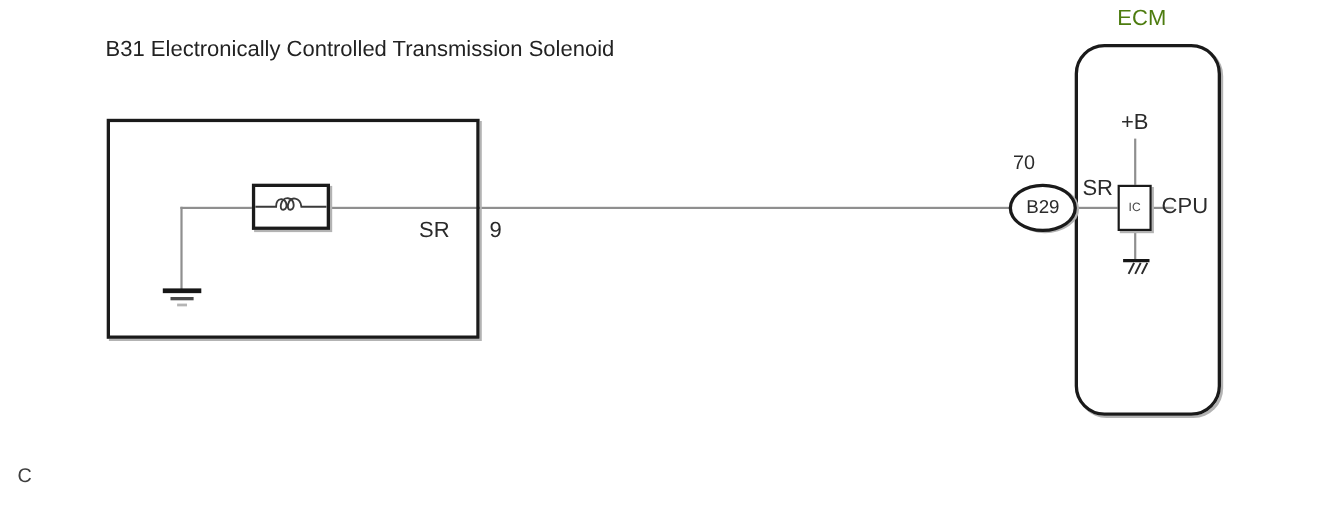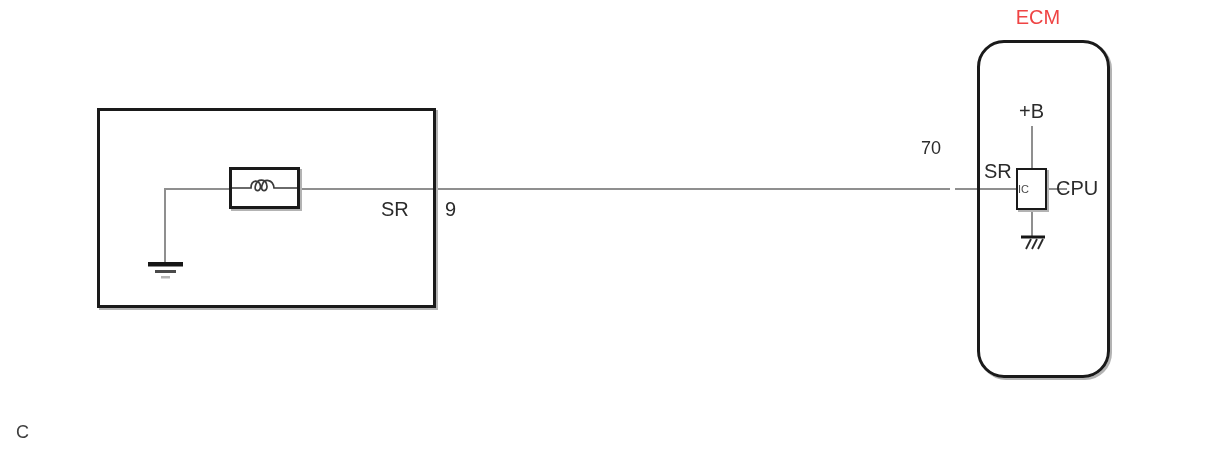--- a/index.html
+++ b/index.html
@@ -69,37 +69,37 @@
   }
   .ic-box {
     position: absolute;
     left: 1016px; top: 168px;
     width: 27px; height: 38px;
     border: 2.5px solid #1a1a1a;
     background: #ffffff;
     box-shadow: 2px 2px 0 #b3b3b3;
     display: flex;
     align-items: center;
-    justify-content: flex-start;
+    justify-content: center;
     font-size: 11px;
     color: #4a4a4a;
   }
   .title-text {
     position: absolute;
     left: 96px; top: 34px;
     font-size: 20px;
     color: #222222;
   }
   .ecm-title {
     position: absolute;
     left: 972px; top: 6px;
     width: 132px;
     text-align: center;
     font-size: 20px;
-    color: #ef4444;
+    color: #4d7c0f;
   }
   .corner-marker {
     position: absolute;
     left: 16px; top: 422px;
     font-size: 18px;
     color: #3f3f3f;
   }
   svg { display: block; }
 </style>
 </head>
@@ -127,34 +127,38 @@
   <span class="abs" style="left:147px; top:262px;">
     <svg width="38" height="20" viewBox="0 0 38 20">
       <rect x="1" y="0" width="35" height="4.5" fill="#161616"></rect>
       <rect x="8" y="8" width="21" height="3" fill="#4a4a4a"></rect>
       <rect x="14" y="14" width="9" height="2.5" fill="#b5b5b5"></rect>
     </svg>
   </span>
 
   <div class="ecm-box"></div>
 
+  <div class="connector-oval">
+    <span>B29</span>
+  </div>
 
   <div class="ic-box">
     <span>IC</span>
   </div>
 
   <span class="abs" style="left:1019px; top:235px;">
     <svg width="28" height="16" viewBox="0 0 28 16">
       <line x1="2" y1="2" x2="26" y2="2" stroke="#161616" stroke-width="3"></line>
       <line x1="7" y1="14" x2="12" y2="4" stroke="#2b2b2b" stroke-width="1.8"></line>
       <line x1="13" y1="14" x2="18" y2="4" stroke="#2b2b2b" stroke-width="1.8"></line>
       <line x1="19" y1="14" x2="24" y2="4" stroke="#2b2b2b" stroke-width="1.8"></line>
     </svg>
   </span>
 
+  <div class="title-text">B31 Electronically Controlled Transmission Solenoid</div>
   <div class="ecm-title">ECM</div>
 
   <div class="label" style="left:381px; top:199px;">SR</div>
   <div class="label" style="left:445px; top:199px;">9</div>
 
   <div class="label" style="left:921px; top:139px; font-size:18px;">70</div>
 
   <div class="label" style="left:984px; top:161px;">SR</div>
   <div class="label" style="left:1019px; top:101px;">+B</div>
   <div class="label" style="left:1056px; top:178px;">CPU</div>

